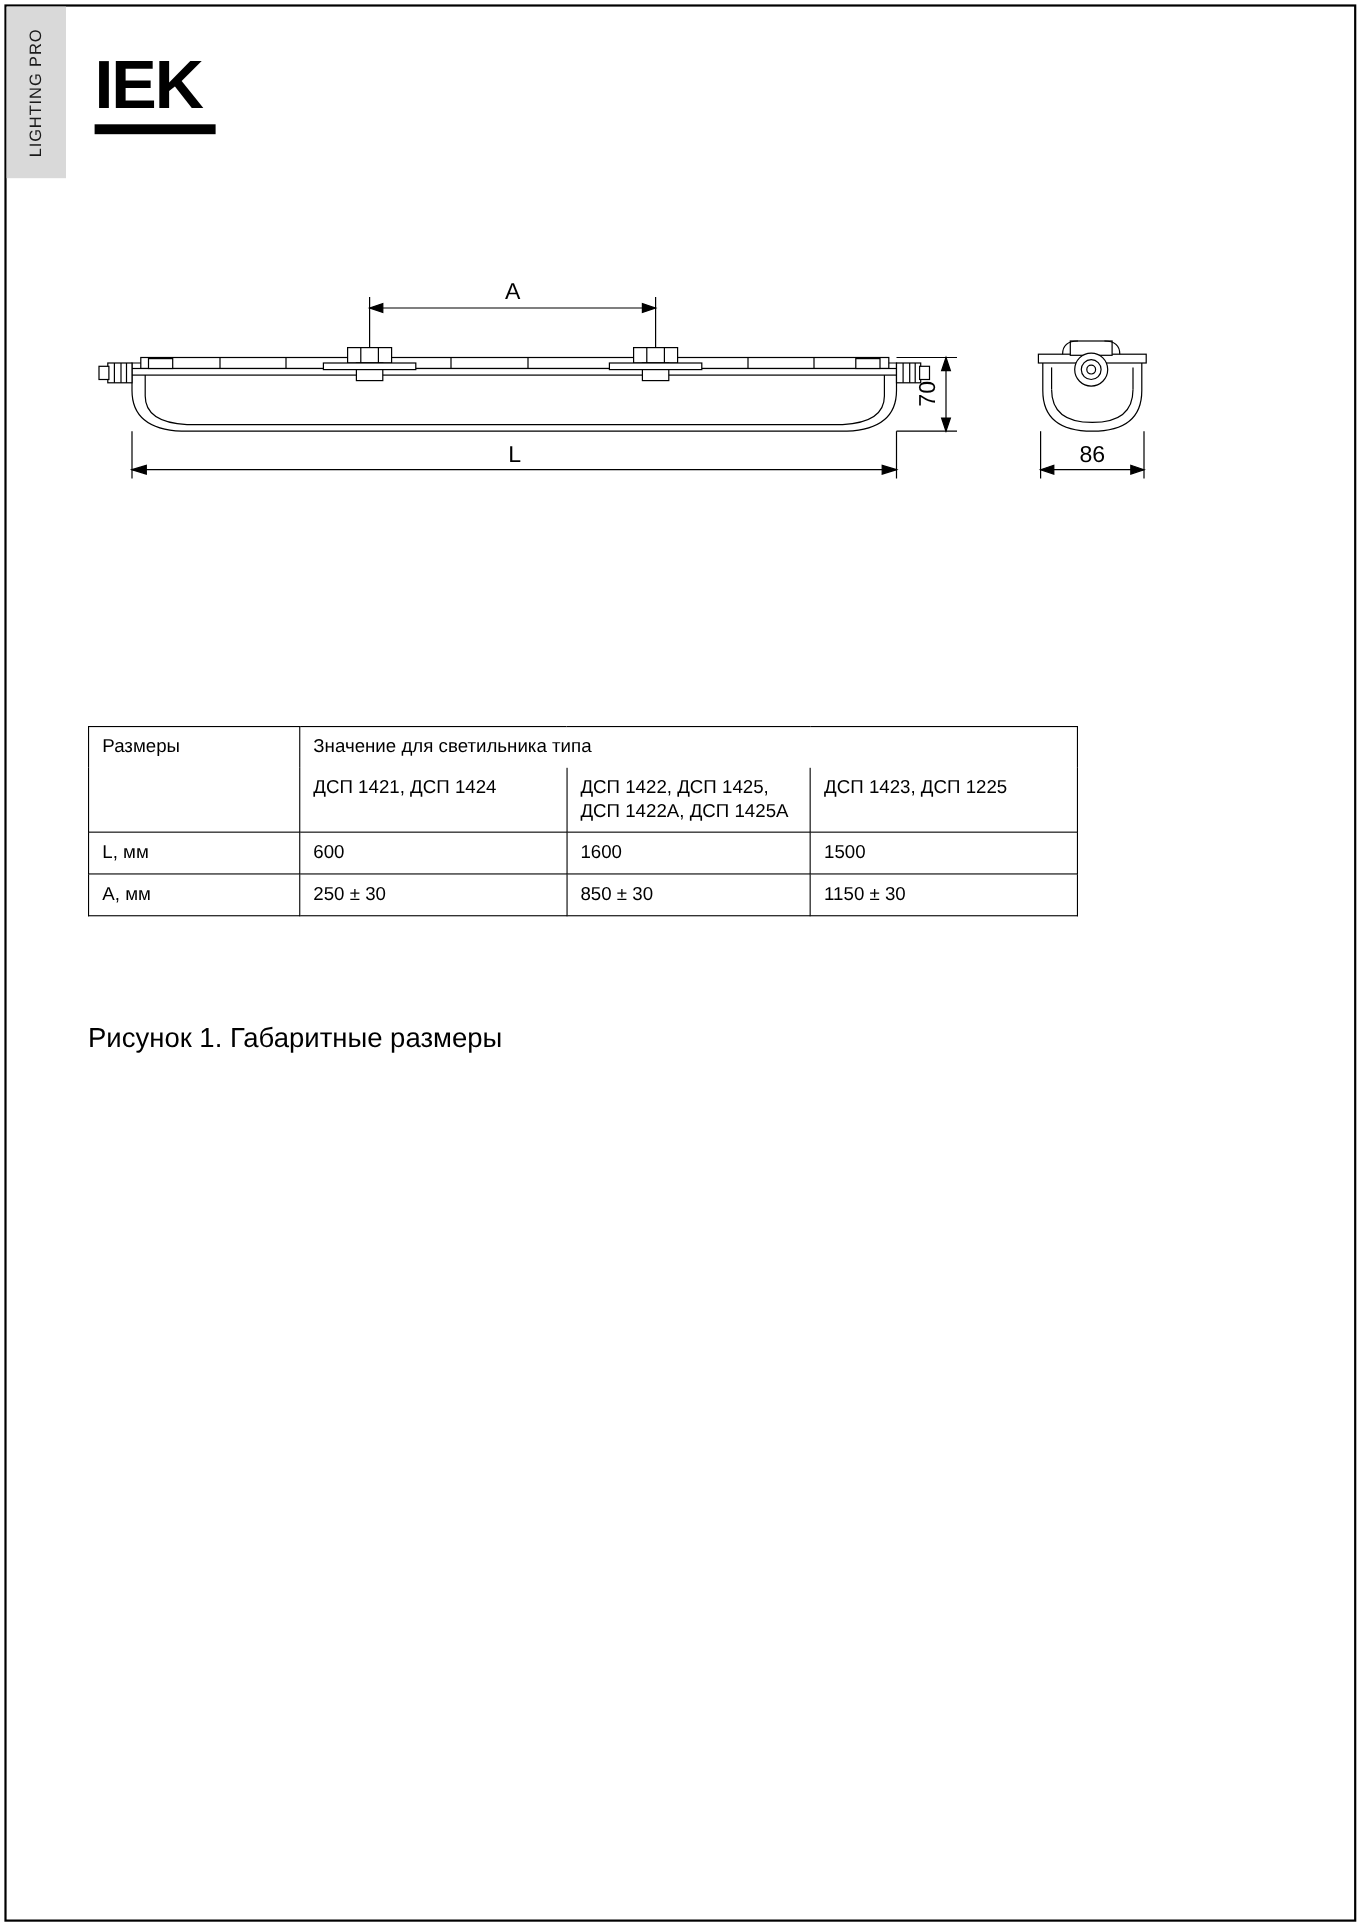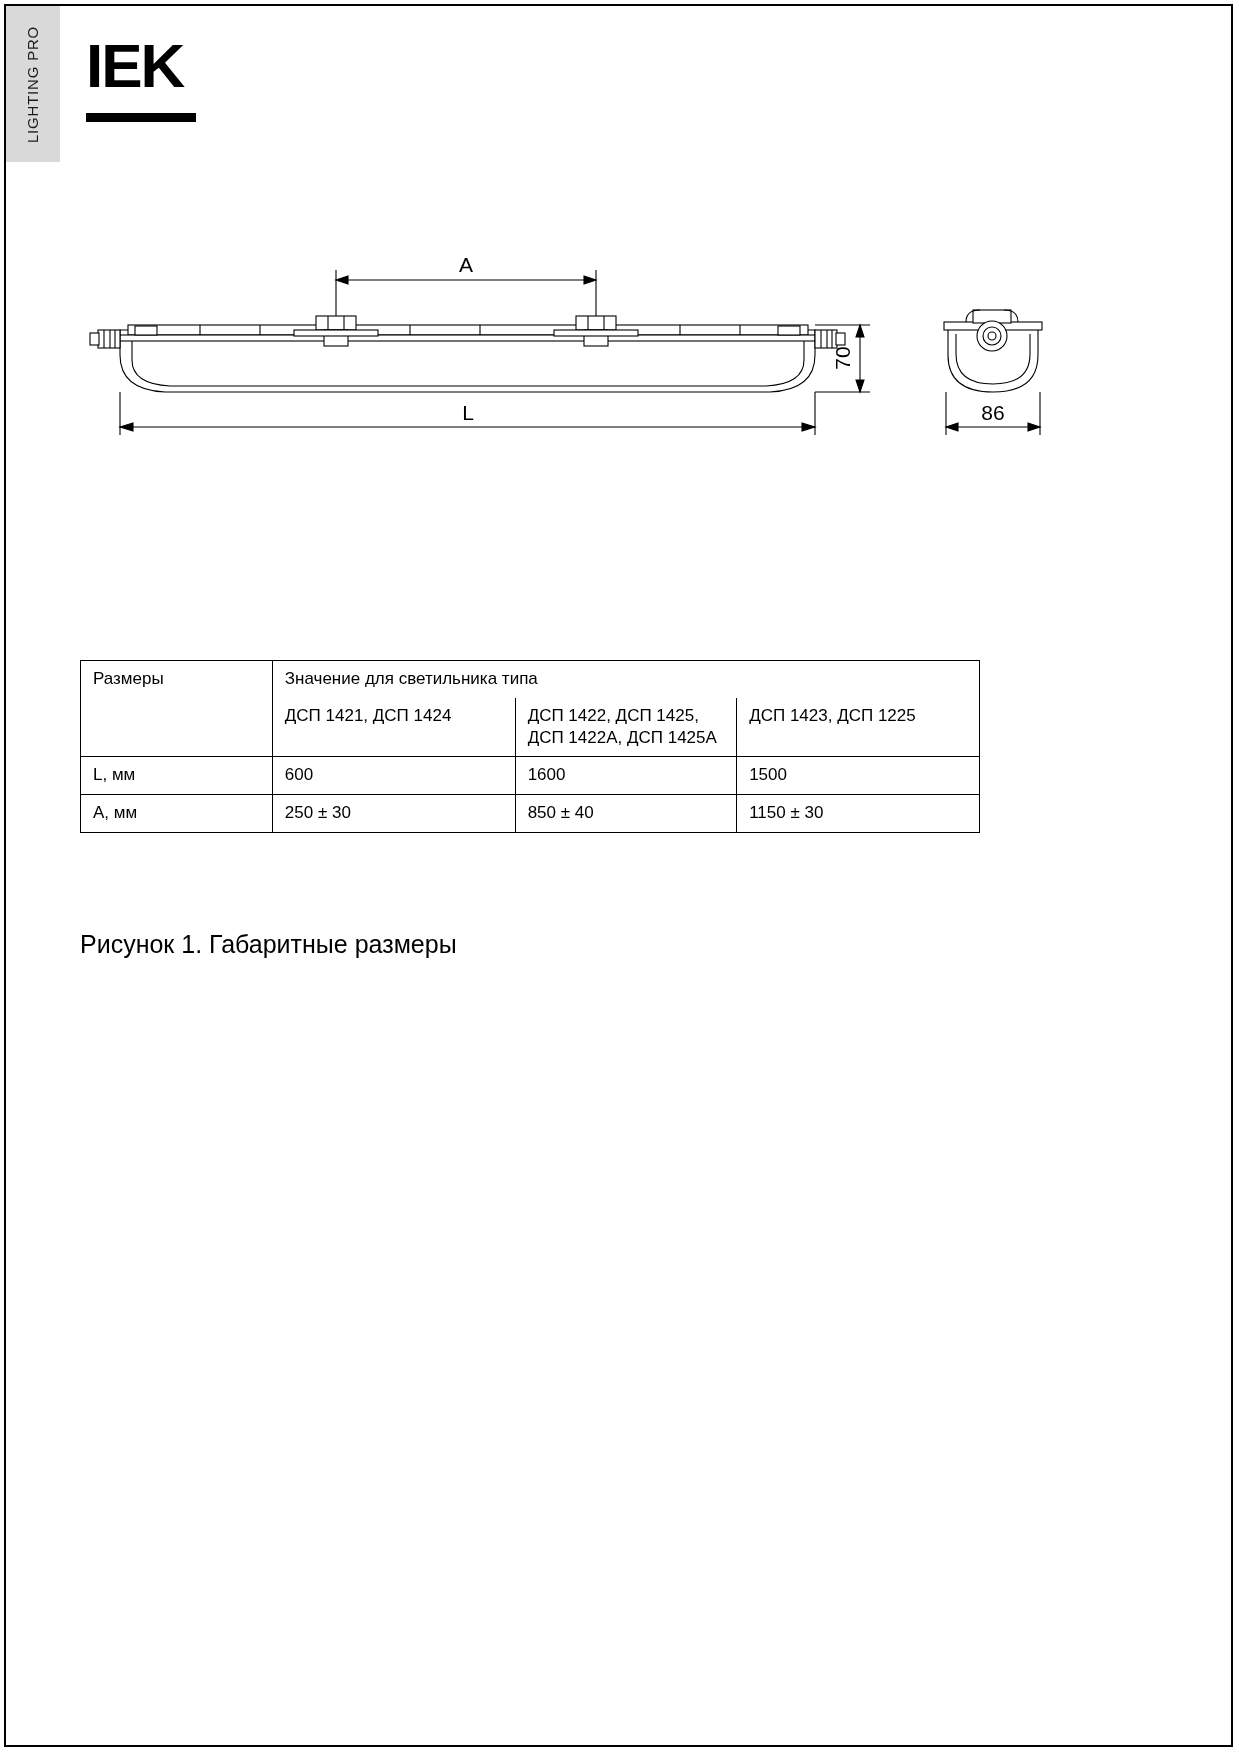--- a/index.html
+++ b/index.html
@@ -43,21 +43,21 @@
     transform: rotate(-90deg);
     white-space: nowrap;
     font-size: 15px;
     letter-spacing: 0.8px;
     color: #1a1a1a;
     font-family: "Liberation Sans", sans-serif;
   }
   .logo {
     position: absolute;
     left: 86px;
-    top: 35px;
+    top: 47px;
     font-size: 62px;
     font-weight: bold;
     letter-spacing: -2px;
     line-height: 62px;
     font-family: "Liberation Sans", sans-serif;
   }
   .logo-bar {
     position: absolute;
     left: 86px;
     top: 113px;
@@ -235,19 +235,19 @@
     </tr>
     <tr>
       <td class="col-first">L, мм</td>
       <td>600</td>
       <td>1600</td>
       <td>1500</td>
     </tr>
     <tr>
       <td class="col-first">А, мм</td>
       <td>250 ± 30</td>
-      <td>850 ± 40</td>
+      <td>850 ± 30</td>
       <td>1150 ± 30</td>
     </tr>
   </tbody>
 </table>
 
 <div class="caption">Рисунок 1. Габаритные размеры</div>
 
 </body></html>

